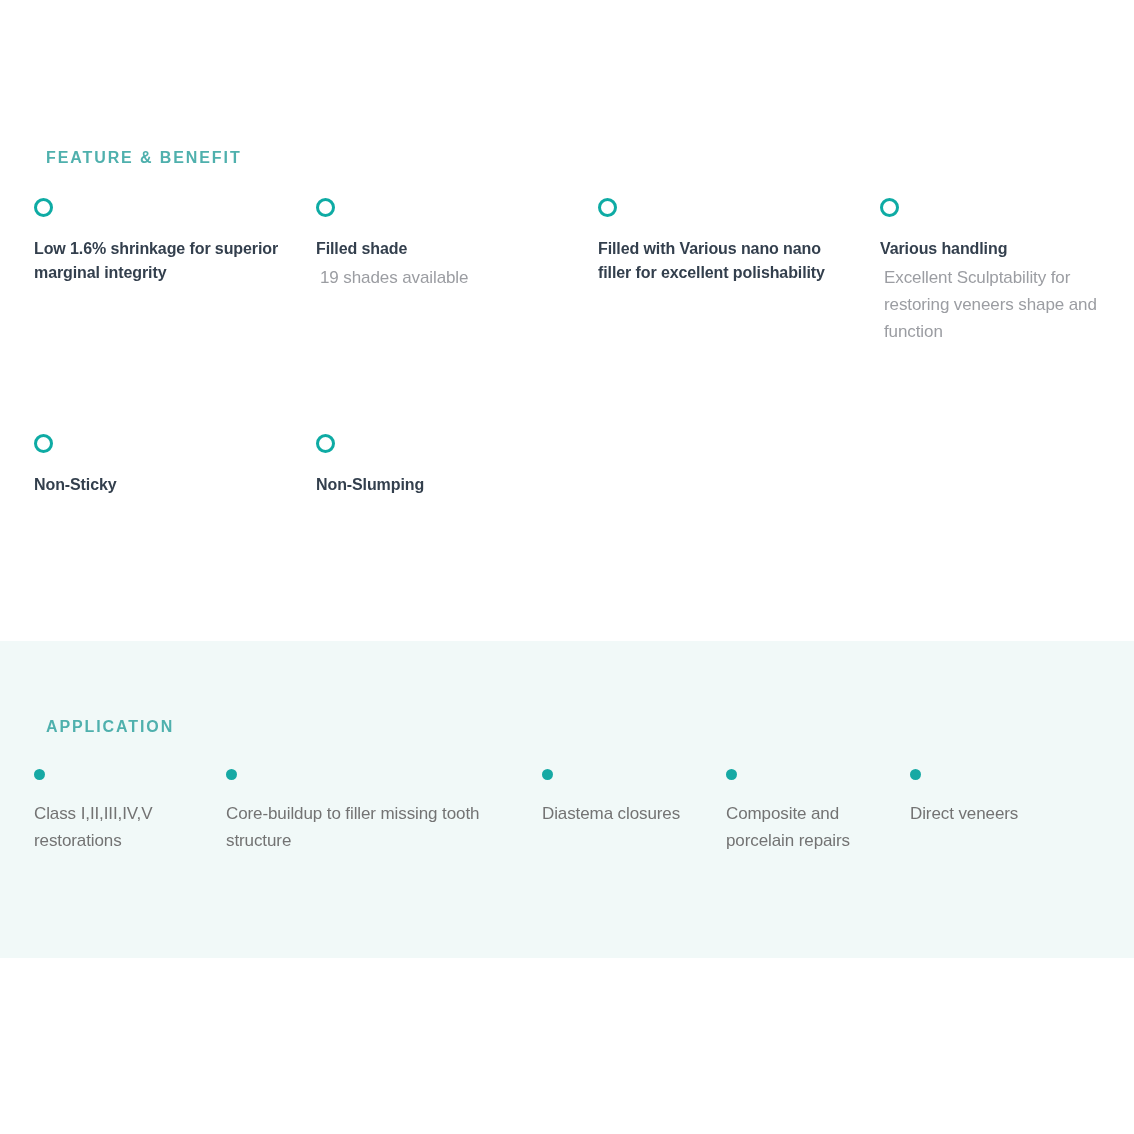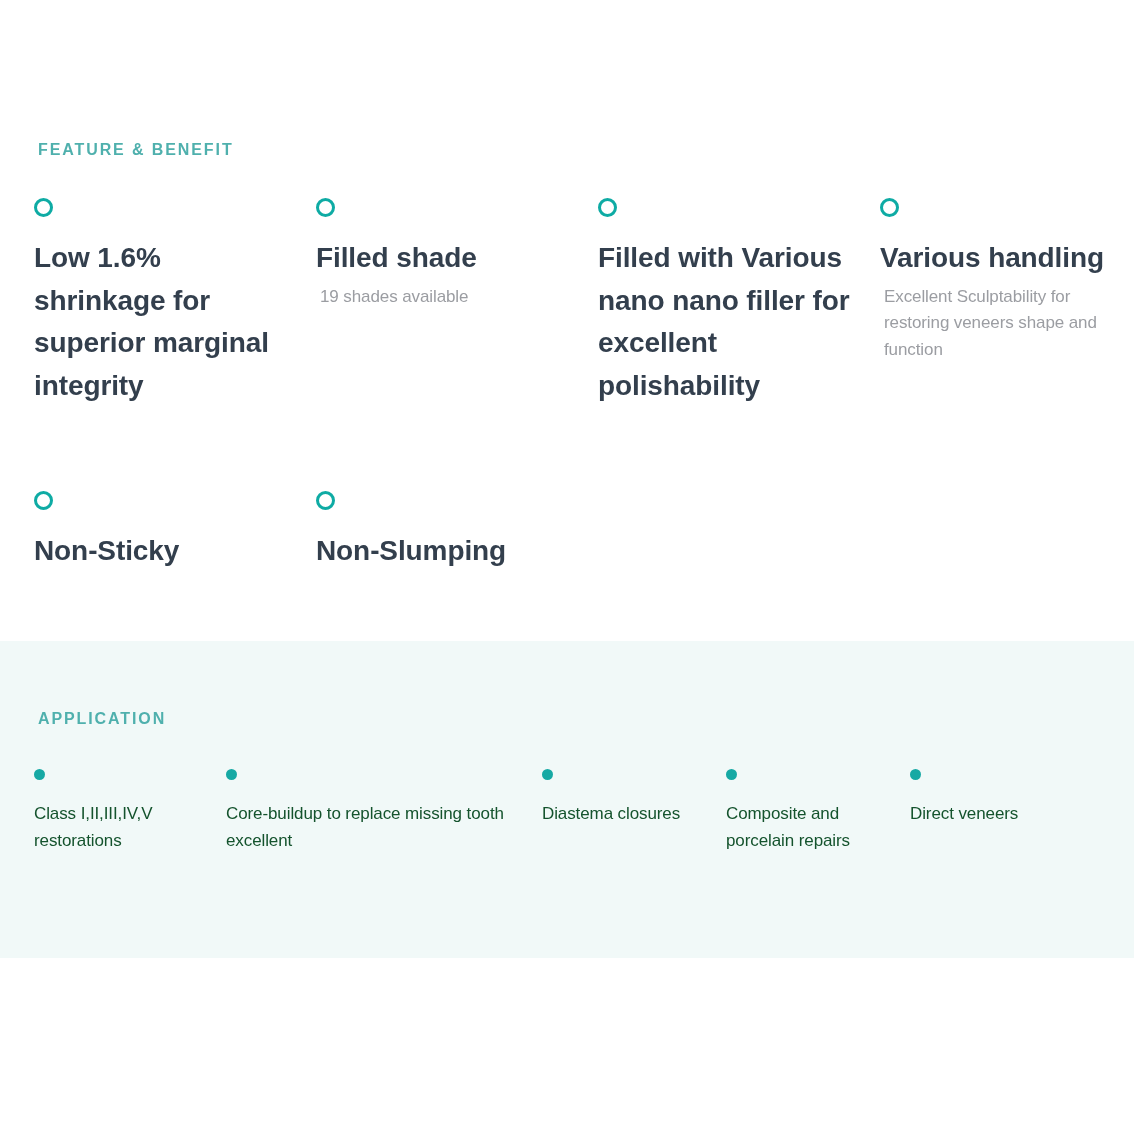--- a/index.html
+++ b/index.html
@@ -24,21 +24,21 @@
 
   
   .section-kicker {
     font-family: "Liberation Sans", sans-serif;
     font-size: 16px;
     font-weight: bold;
     letter-spacing: 1.9px;
     color: #4fb0ad;
     text-transform: uppercase;
     line-height: 1;
-    margin: 4px;
+    margin: 12px;
   }
 
   
   .feature-section {
     position: absolute;
     left: 0;
     top: 0;
     width: 1134px;
     padding: 0;
     background: #ffffff;
@@ -69,21 +69,21 @@
     display: block;
     width: 19px;
     height: 19px;
     border: 3.5px solid #0eaba4;
     border-radius: 50%;
     box-sizing: border-box;
     margin-bottom: 20px;
   }
   .feature-title {
     font-family: "Liberation Sans", sans-serif;
-    font-size: 28px;
+    font-size: 16px;
     font-weight: bold;
     color: #333f4d;
     line-height: 1.52;
     margin: 0;
     letter-spacing: -0.1px;
   }
   .feature-sub {
     font-family: "Liberation Sans", sans-serif;
     font-size: 17px;
     font-weight: normal;
@@ -127,21 +127,21 @@
     width: 11px;
     height: 11px;
     border-radius: 50%;
     background: #16a9a4;
     margin-bottom: 21px;
   }
   .app-text {
     font-family: "Liberation Sans", sans-serif;
     font-size: 17px;
     font-weight: normal;
-    color: #14532d;
+    color: #737373;
     line-height: 1.56;
     margin: 0;
     letter-spacing: -0.1px;
   }
 </style>
 </head>
 <body>
 
 <div class="page">
 
@@ -200,21 +200,21 @@
 
     <div class="app-grid">
 
       <div class="app-item">
         <span class="dot-icon"></span>
         <p class="app-text">Class I,II,III,IV,V restorations</p>
       </div>
 
       <div class="app-item">
         <span class="dot-icon"></span>
-        <p class="app-text">Core-buildup to replace missing tooth excellent</p>
+        <p class="app-text">Core-buildup to filler missing tooth structure</p>
       </div>
 
       <div class="app-item">
         <span class="dot-icon"></span>
         <p class="app-text">Diastema closures</p>
       </div>
 
       <div class="app-item">
         <span class="dot-icon"></span>
         <p class="app-text">Composite and porcelain repairs</p>

